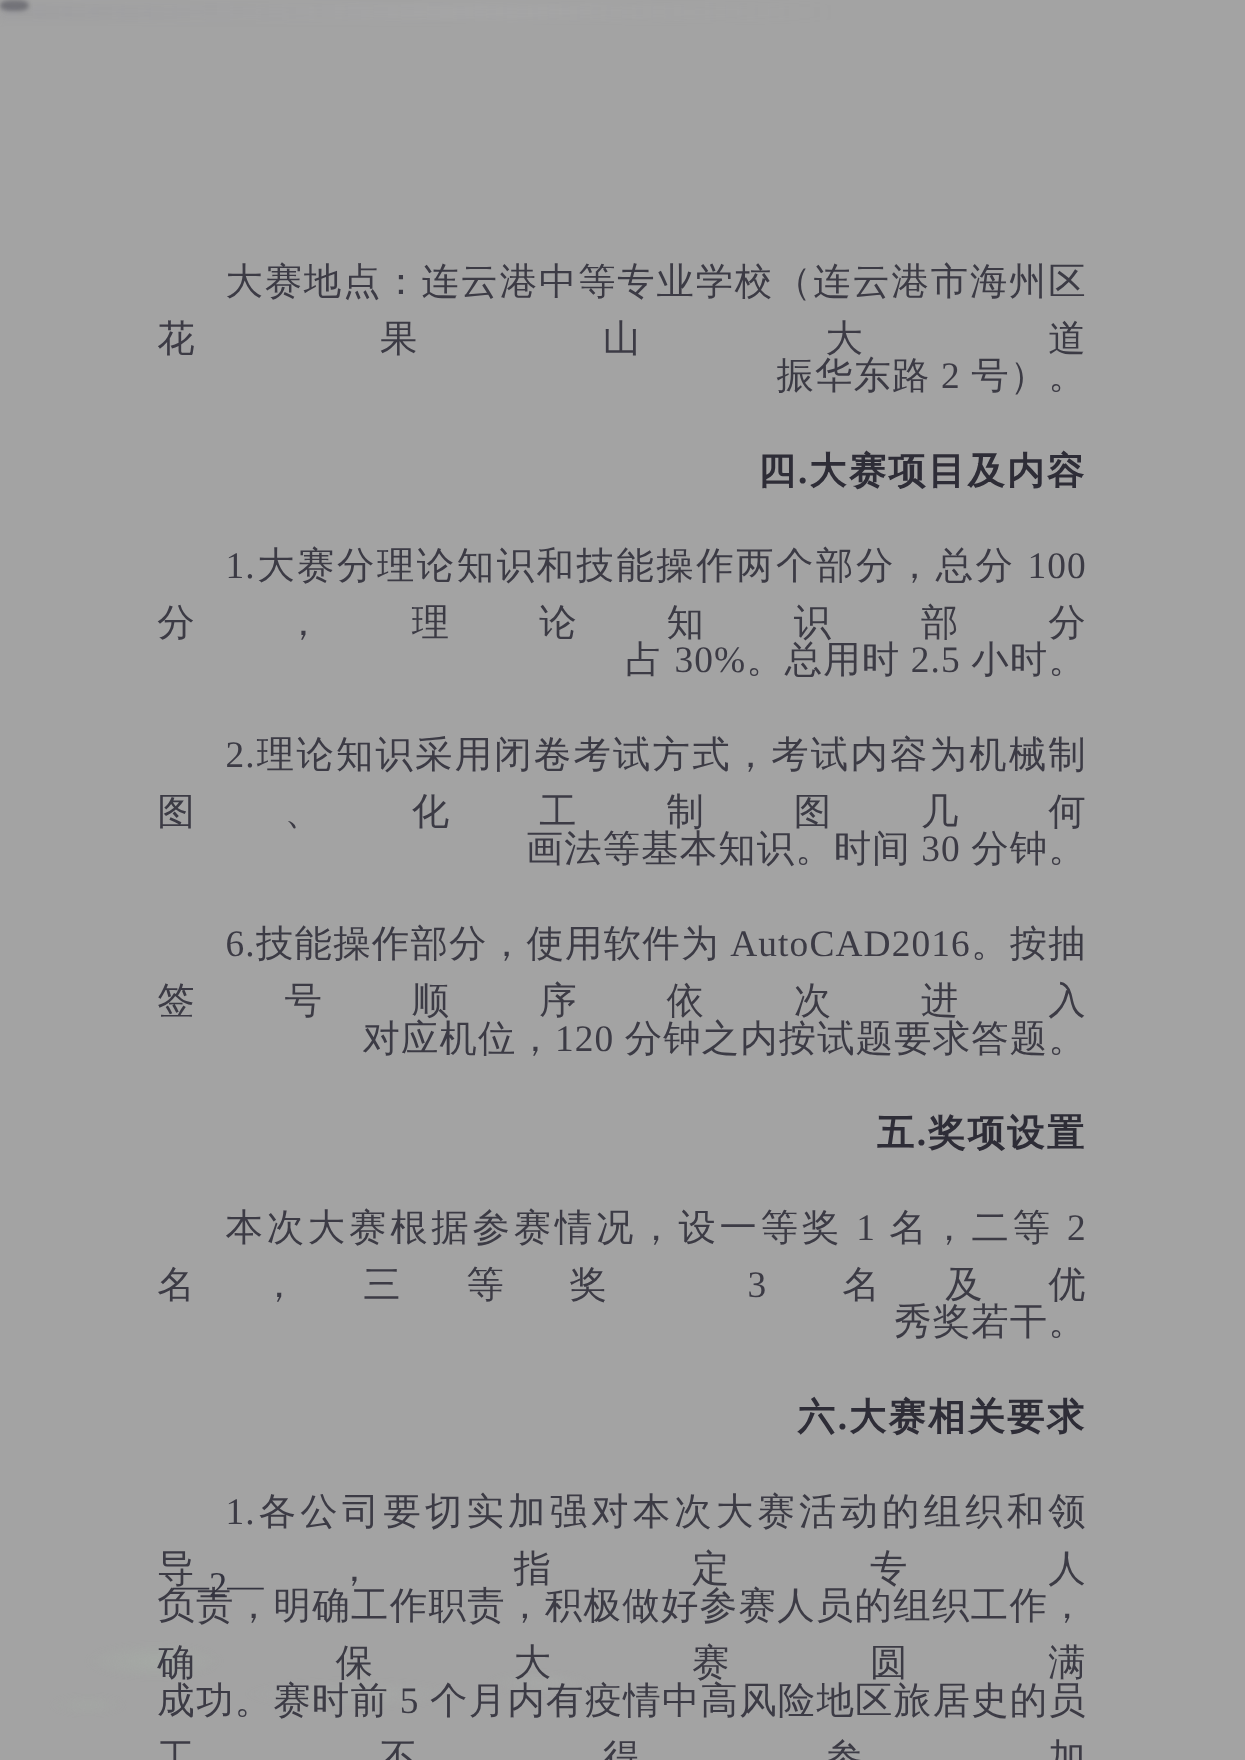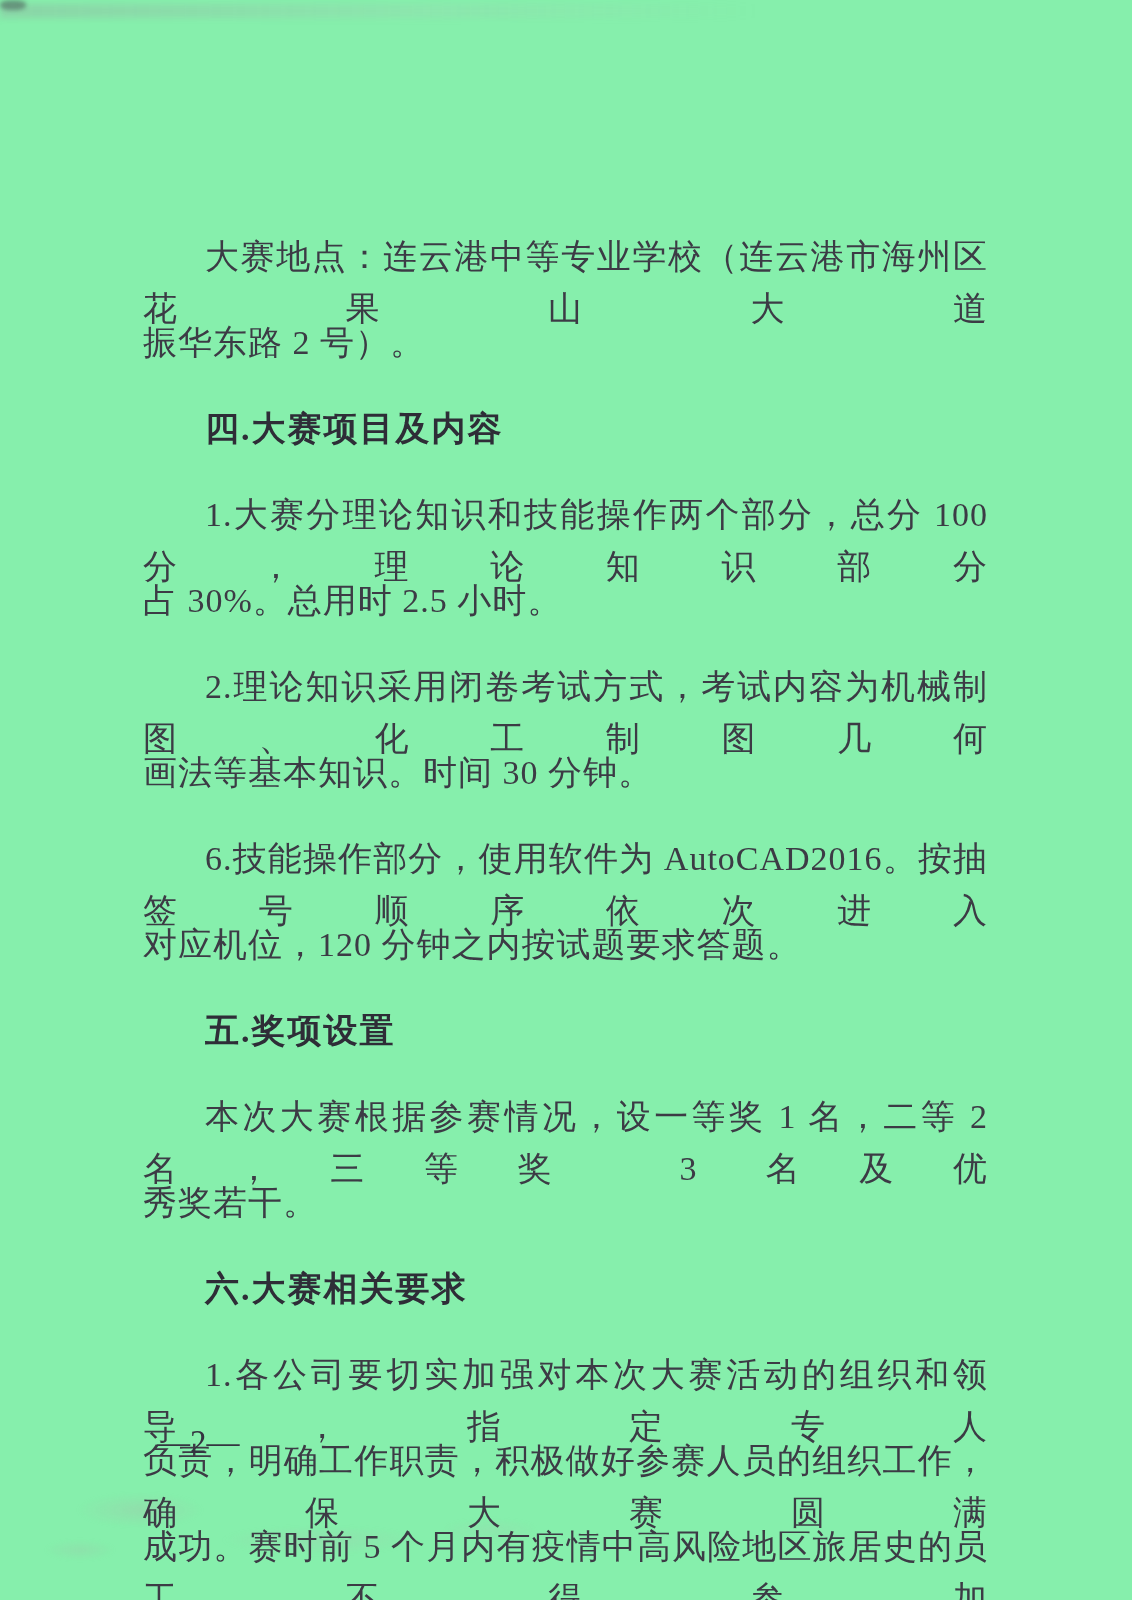--- a/index.html
+++ b/index.html
@@ -6,21 +6,21 @@
     margin: 0;
     padding: 0;
     background: #e9e9e9;
     font-family: "Liberation Serif", "DejaVu Serif", serif;
   }
   .page {
     position: relative;
     width: 1132px;
     height: 1600px;
     margin: 0 auto;
-    background: #86efac;
+    background: #a3a3a3;
     overflow: hidden;
     color: #3c3b45;
   }
   
   .artifact { position: absolute; pointer-events: none; }
   .top-streak {
     top: 4px; left: 0; width: 760px; height: 14px;
     background: linear-gradient(90deg, rgba(150,150,155,0.28), rgba(180,180,185,0.14) 55%, rgba(200,200,205,0));
     filter: blur(3px);
   }
@@ -44,21 +44,21 @@
     left: 143px;
     top: 197px;
     width: 845px;
     font-size: 34px;
     line-height: 52px;
     letter-spacing: 1px;
   }
   .line {
     height: 52px;
     white-space: nowrap;
-    text-align: left;
+    text-align: right;
   }
   .line.j {
     white-space: normal;
     text-align: justify;
     text-align-last: justify;
   }
   .line.indent { text-indent: 62px; }
   .line.heading {
     font-weight: 700;
     color: #2e2d37;

